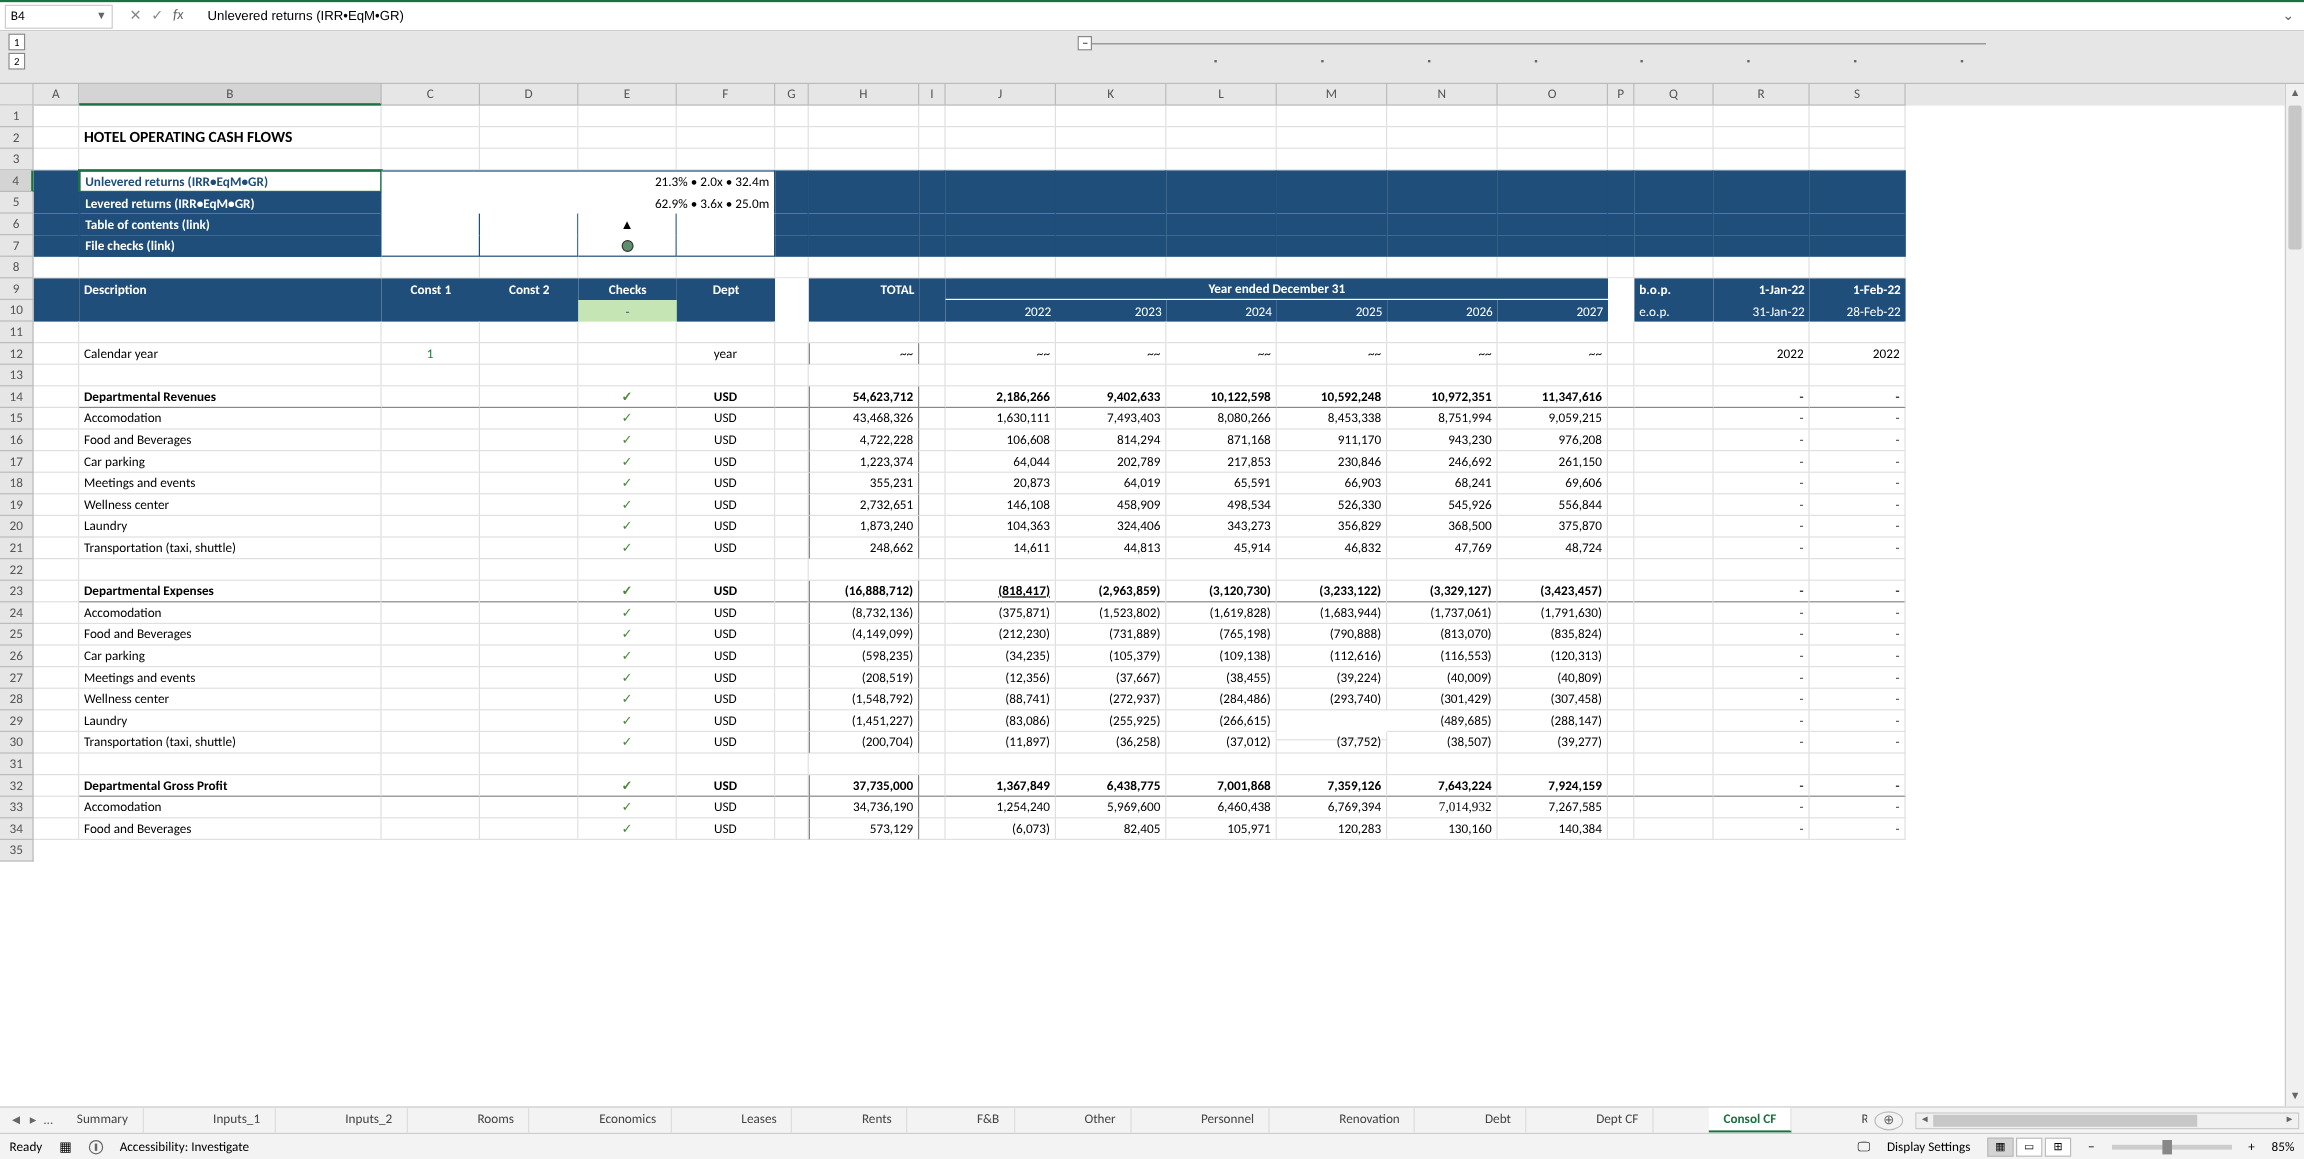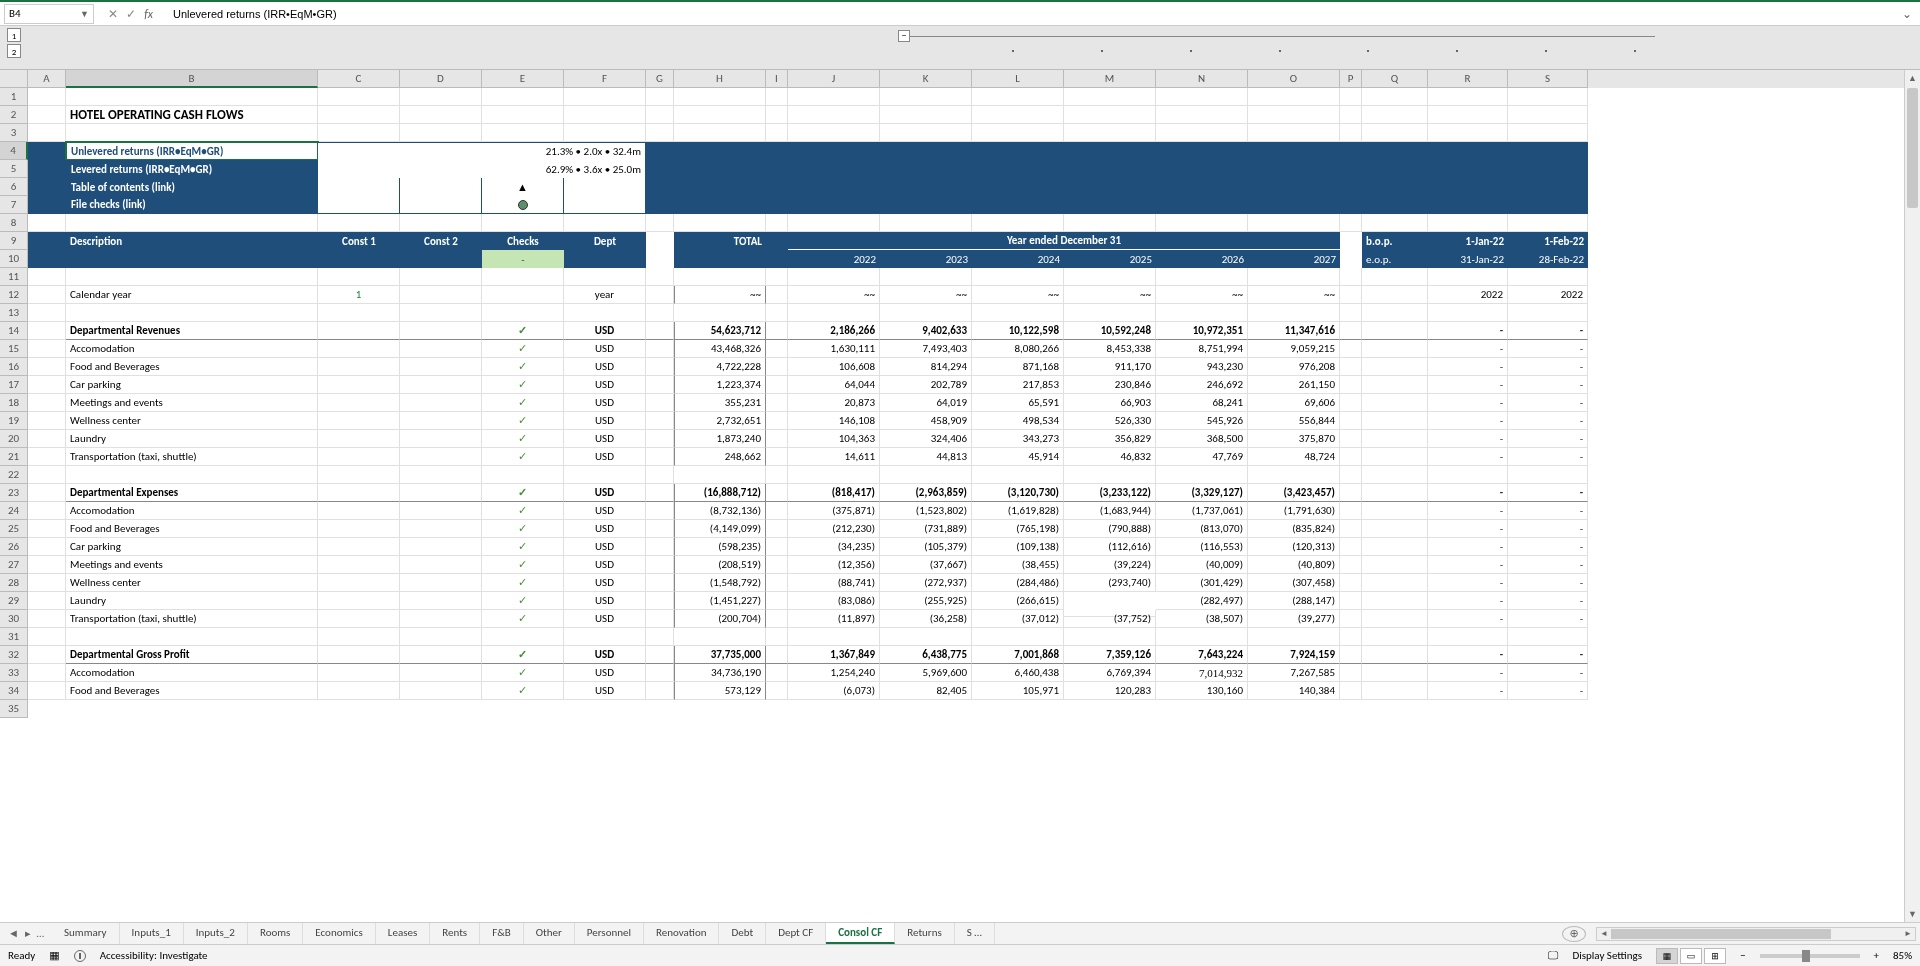--- a/index.html
+++ b/index.html
@@ -82,21 +82,21 @@
 
 .vscroll { width: 16px; background: #f0f0f0; border-left: 1px solid #ccc; position: relative; }
 .vscroll .thumb { position: absolute; top: 18px; left: 2px; right: 2px; height: 120px; background: #c7c7c7; border-radius: 2px; }
 .vscroll .arrow { position: absolute; left: 0; right: 0; height: 16px; text-align: center; font-size: 9px; color: #666; line-height: 16px; }
 .vscroll .arrow.up { top: 0; } .vscroll .arrow.dn { bottom: 0; }
 
 
 .tab-bar { display: flex; align-items: center; height: 22px; background: #f3f3f3; border-top: 1px solid #ccc; font-size: 11px; }
 .tab-nav { display: flex; gap: 6px; padding: 0 8px; color: #666; }
 .tab-nav span { cursor: pointer; }
-.tabs { display: flex; flex: 1; overflow: hidden; }
+.tabs { display: flex; flex: 1; overflow: hidden; gap: 46px; }
 .tab { padding: 3px 12px; border-right: 1px solid #ddd; color: #444; cursor: pointer; white-space: nowrap; }
 .tab.active { background: #fff; color: #1a7243; font-weight: bold; border-bottom: 2px solid #1a7243; }
 .tab-add { width: 24px; text-align: center; border: 1px solid #bbb; border-radius: 50%; margin: 2px 6px; font-size: 11px; color: #666; cursor: pointer; line-height: 14px; height: 16px; }
 .hscroll { width: 320px; height: 14px; background: #f0f0f0; border: 1px solid #ccc; margin: 0 4px; position: relative; }
 .hscroll .thumb { position: absolute; left: 14px; top: 1px; bottom: 1px; width: 220px; background: #c7c7c7; }
 .hscroll .ar { position: absolute; top: 0; width: 14px; text-align: center; font-size: 8px; color: #666; }
 .hscroll .ar.l { left: 0; } .hscroll .ar.r { right: 0; }
 
 
 .status-bar { display: flex; align-items: center; height: 22px; background: #f3f3f3; border-top: 1px solid #ccc; font-size: 11px; padding: 0 8px; gap: 14px; }
@@ -669,21 +669,21 @@
           <div class="row bold">
             <div class="cell cA" style="width: 38px;"></div>
             <div class="cell cB" style="width: 252px; border-bottom: 1px solid rgb(136, 136, 136);">Departmental Expenses</div>
             <div class="cell cC" style="width: 82px; border-bottom: 1px solid rgb(136, 136, 136);"></div>
             <div class="cell cD" style="width: 82px; border-bottom: 1px solid rgb(136, 136, 136);"></div>
             <div class="cell cE tick c" style="width: 82px; border-bottom: 1px solid rgb(136, 136, 136);">✓</div>
             <div class="cell cF c" style="width: 82px; border-bottom: 1px solid rgb(136, 136, 136);">USD</div>
             <div class="cell cG" style="width: 28px; border-bottom: 1px solid rgb(136, 136, 136);"></div>
             <div class="cell cH H-frame r" style="width: 92px; border-bottom: 1px solid rgb(136, 136, 136);">(16,888,712)</div>
             <div class="cell cI" style="width: 22px; border-bottom: 1px solid rgb(136, 136, 136);"></div>
-            <div class="cell cJ r" style="width: 92px; border-bottom: 1px solid rgb(136, 136, 136);">(818,417)</div>
+            <div class="cell cJ r" style="width: 92px; border-bottom: 1px solid rgb(136, 136, 136); text-decoration: underline;">(818,417)</div>
             <div class="cell cK r" style="width: 92px; border-bottom: 1px solid rgb(136, 136, 136);">(2,963,859)</div>
             <div class="cell cL r" style="width: 92px; border-bottom: 1px solid rgb(136, 136, 136);">(3,120,730)</div>
             <div class="cell cM r" style="width: 92px; border-bottom: 1px solid rgb(136, 136, 136);">(3,233,122)</div>
             <div class="cell cN r" style="width: 92px; border-bottom: 1px solid rgb(136, 136, 136);">(3,329,127)</div>
             <div class="cell cO r" style="width: 92px; border-bottom: 1px solid rgb(136, 136, 136);">(3,423,457)</div>
             <div class="cell cP" style="width: 22px; border-bottom: 1px solid rgb(136, 136, 136);"></div>
             <div class="cell cQ" style="width: 66px; border-bottom: 1px solid rgb(136, 136, 136);"></div>
             <div class="cell cR dash r" style="width: 80px; border-bottom: 1px solid rgb(136, 136, 136);">-</div>
             <div class="cell cS dash r" style="width: 80px; border-bottom: 1px solid rgb(136, 136, 136);">-</div>
           </div>
@@ -799,21 +799,21 @@
             <div class="cell cD" style="width: 82px;"></div>
             <div class="cell cE tick c" style="width: 82px;">✓</div>
             <div class="cell cF c" style="width: 82px;">USD</div>
             <div class="cell cG" style="width: 28px;"></div>
             <div class="cell cH H-frame r" style="width: 92px;">(1,451,227)</div>
             <div class="cell cI" style="width: 22px;"></div>
             <div class="cell cJ r" style="width: 92px;">(83,086)</div>
             <div class="cell cK r" style="width: 92px;">(255,925)</div>
             <div class="cell cL r" style="width: 92px;">(266,615)</div>
             <div class="cell cM r" style="width: 92px; margin-top: 24px;">(274,957)</div>
-            <div class="cell cN r" style="width: 92px;">(282,497)</div>
+            <div class="cell cN r" style="width: 92px;">(489,685)</div>
             <div class="cell cO r" style="width: 92px;">(288,147)</div>
             <div class="cell cP" style="width: 22px;"></div>
             <div class="cell cQ" style="width: 66px;"></div>
             <div class="cell cR dash r" style="width: 80px;">-</div>
             <div class="cell cS dash r" style="width: 80px;">-</div>
           </div>
           <div class="row ">
             <div class="cell cA" style="width: 38px;"></div>
             <div class="cell cB" style="width: 252px;">   Transportation (taxi, shuttle)</div>
             <div class="cell cC" style="width: 82px;"></div>

